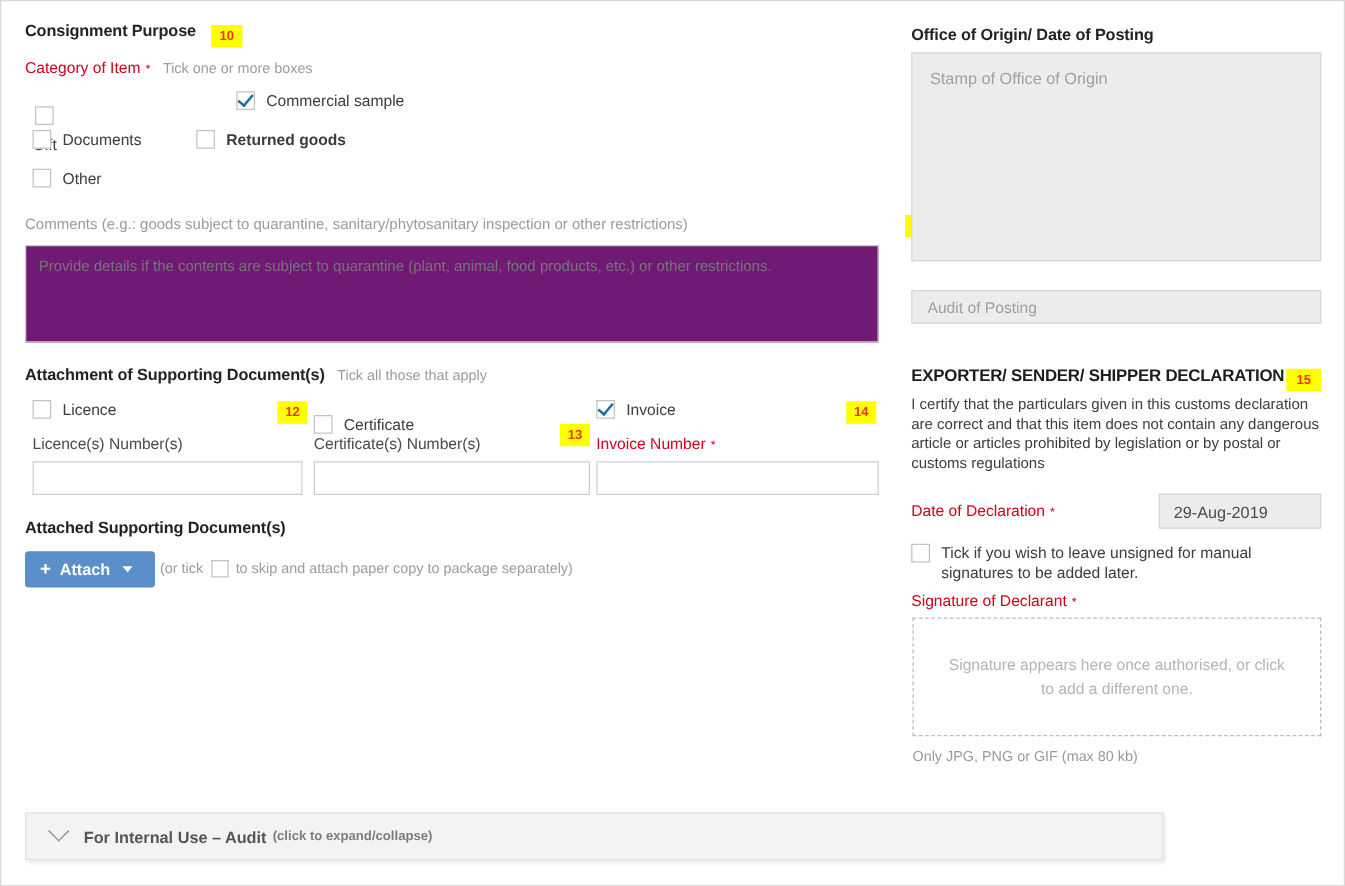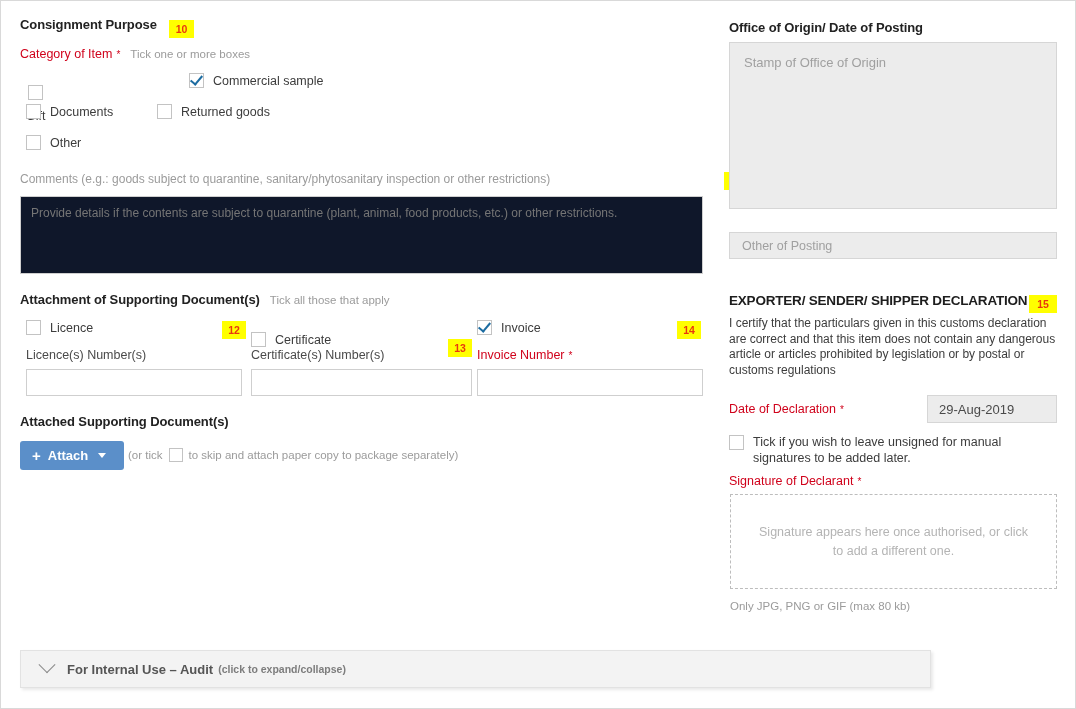--- a/index.html
+++ b/index.html
@@ -92,21 +92,21 @@
 
   
   .txtinput {
     border: 1px solid #cfcfcf;
     background: #ffffff;
     height: 27px;
     box-sizing: border-box;
   }
   .txtarea {
     border: 1px solid #cfcfcf;
-    background: #0f172a;
+    background: #701a75;
     box-sizing: border-box;
     padding: 9px 10px;
     font-size: 12px;
     color: #9b9b9b;
     line-height: 15px;
   }
   .greybox {
     border: 1px solid #d6d6d6;
     background: #ececec;
     box-sizing: border-box;
@@ -216,21 +216,21 @@
     <span class="cb-label">Gift</span>
   </div>
   <div class="abs cb-row" style="left:156px; top:72px;margin-left:32px;">
     <span class="cbox checked"></span>
     <span class="cb-label">Commercial sample</span>
   </div>
   <div class="abs cb-row" style="left:25px; top:103px;">
     <span class="cbox"></span>
     <span class="cb-label">Documents</span>
   </div>
-  <div class="abs cb-row" style="left:156px; top:103px;">
+  <div class="abs cb-row" style="left:156px; top:103px;font-weight:bold;">
     <span class="cbox"></span>
     <span class="cb-label">Returned goods</span>
   </div>
   <div class="abs cb-row" style="left:25px; top:134px;">
     <span class="cbox"></span>
     <span class="cb-label">Other</span>
   </div>
 
   <div class="abs hint" style="left:19px; top:171px; font-size:12px; color:#9b9b9b;">Comments (e.g.: goods subject to quarantine, sanitary/phytosanitary inspection or other restrictions)</div>
   <div class="badge" style="left:679px; top:171px; width:20px;margin-left:44px;">11</div>
@@ -282,21 +282,21 @@
     <span class="hint">to skip and attach paper copy to package separately)</span>
   </div>
 
   <div class="abs bold-head" style="left:728px; top:19px;">Office of Origin/ Date of Posting</div>
 
   <div class="abs greybox" style="left:728px; top:41px; width:328px; height:167px; padding:12px 14px;">
     <span>Stamp of Office of Origin</span>
   </div>
 
   <div class="abs greybox" style="left:728px; top:231px; width:328px; height:27px; padding:4px 12px; display:flex; align-items:center; font-size:12.5px;">
-    <span>Other of Posting</span>
+    <span>Audit of Posting</span>
   </div>
 
   <div class="abs" style="left:728px; top:292px; font-size:13.5px; font-weight:bold; color:#1d1d1d; letter-spacing:-0.2px;">EXPORTER/ SENDER/ SHIPPER DECLARATION</div>
   <div class="badge" style="left:1028px; top:294px; width:28px;">15</div>
 
   <div class="abs declaration-body" style="left:728px; top:315px; width:330px;">I certify that the particulars given in this customs declaration are correct and that this item does not contain any dangerous article or articles prohibited by legislation or by postal or customs regulations</div>
 
   <div class="abs" style="left:728px; top:401px; display:flex; align-items:baseline; gap:4px;">
     <span class="req-label">Date of Declaration</span>
     <span style="color:#d0021b; font-size:10px;">*</span>

